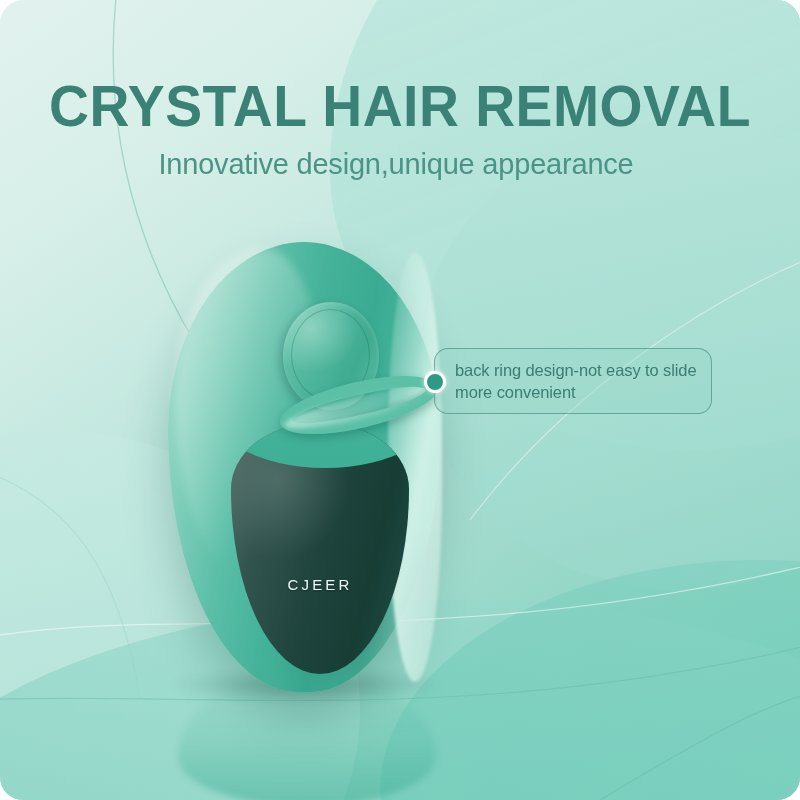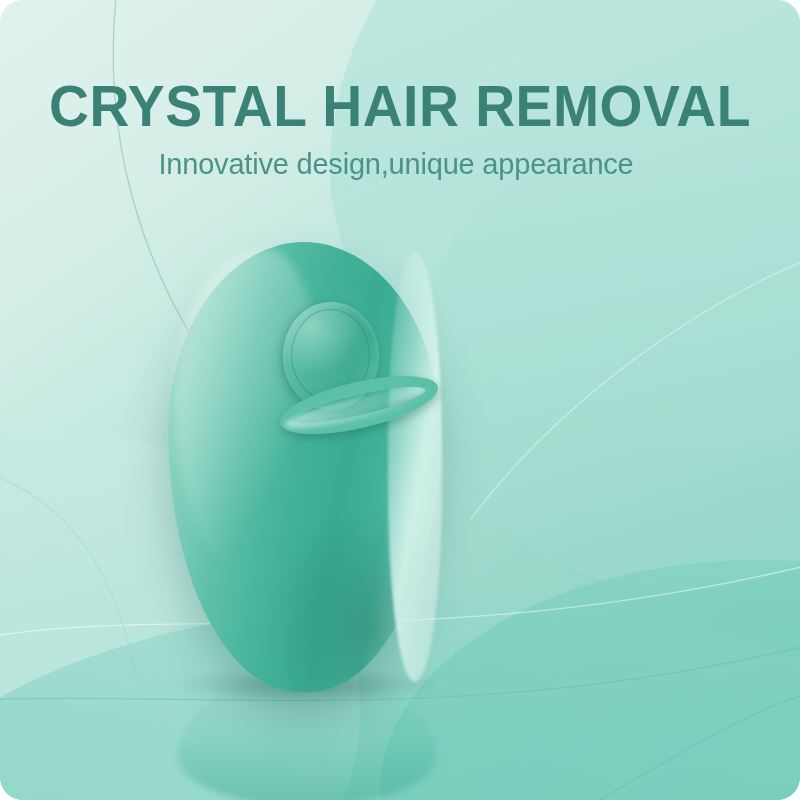--- a/index.html
+++ b/index.html
@@ -287,19 +287,27 @@
   <div class="subhead">Innovative design,unique appearance</div>
 
   <div class="device-reflection"></div>
   <div class="ground-shadow"></div>
 
   <div class="device-wrap">
     <div class="device-body"></div>
     <div class="device-shade"></div>
     <div class="device-rim"></div>
 
+    <div class="device-panel">
+      <div class="panel-scoop"></div>
+      <div class="panel-logo">CJEER</div>
+    </div>
 
     <div class="device-button"></div>
     <div class="device-ring"></div>
   </div>
 
+  <div class="callout">
+    <div class="callout-dot"></div>
+    <div class="callout-text">back ring design-not easy to slide more convenient</div>
+  </div>
 
 </div>
 
 </body></html>

